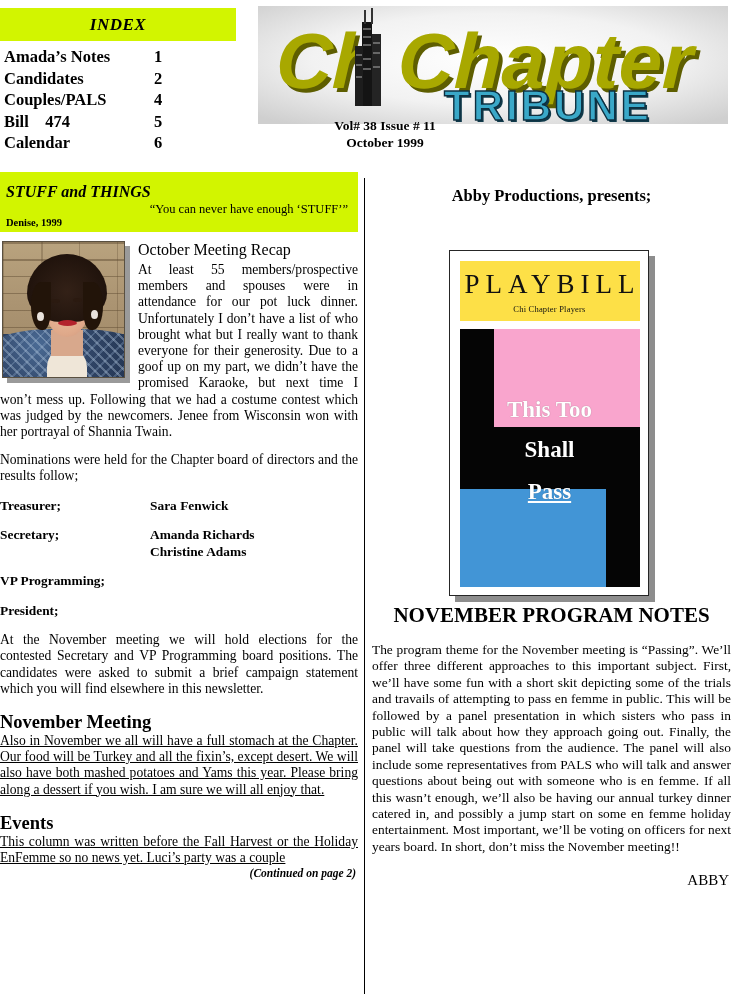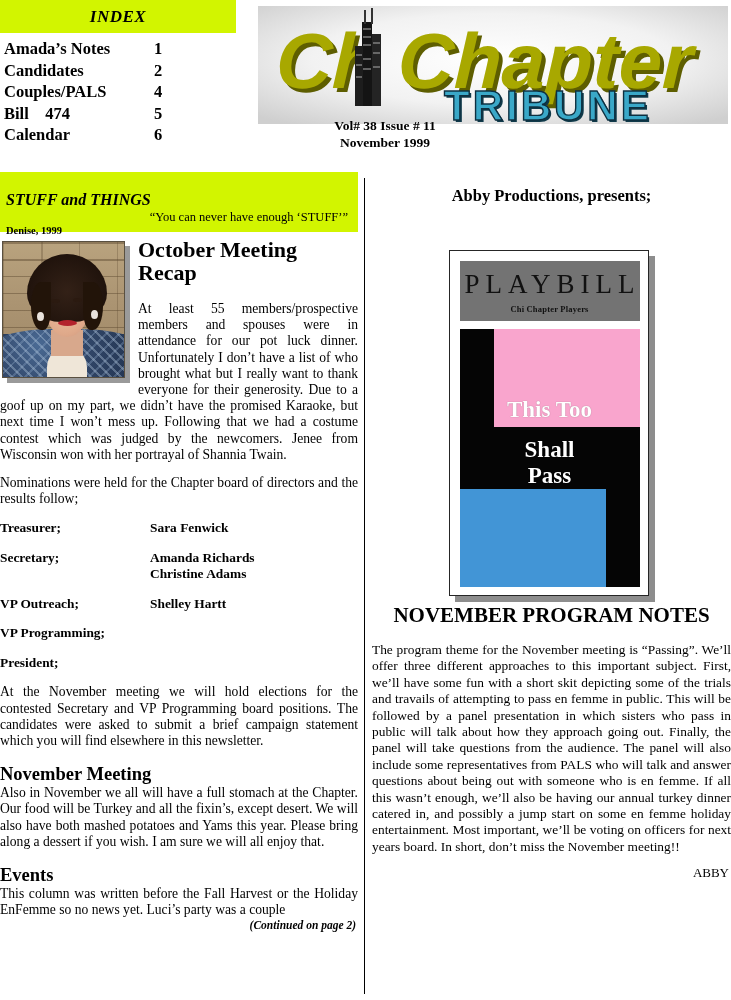--- a/index.html
+++ b/index.html
@@ -14,21 +14,21 @@
     position: relative;
   }
 
   .page { position: relative; width: 731px; height: 1000px; }
 
   
   .topband { position: relative; height: 172px; }
 
   
   .index-box {
-    position: absolute; left: 0; top: 0; width: 236px; font-family: Liberation Serif, serif;
+    position: absolute; left: 0; top: 8px; width: 236px; font-family: Liberation Serif, serif;
   }
   .index-header {
     background: #d2f500;
     height: 33px;
     display: flex; align-items: center; justify-content: center;
     font-style: italic; font-weight: bold; font-size: 17px;
     letter-spacing: 0.5px;
   }
   .index-list { padding: 5px 0 0 4px; }
   .index-row {
@@ -65,21 +65,21 @@
   }
   .col-right {
     position: absolute; left: 372px; top: 0; width: 359px; height: 828px;
     overflow: hidden;
   }
 
   
   .quote-box {
     background: #d2f500;
     width: 358px; height: 60px;
-    padding: 18px 8px 4px 6px;
+    padding: 10px 8px 4px 6px;
     position: relative;
   }
   .quote-title {
     font-style: italic; font-weight: bold; font-size: 16px;
     line-height: 19px;
   }
   .quote-text {
     text-align: right; font-size: 12.5px; line-height: 15px;
     padding-right: 2px; margin-top: 1px;
   }
@@ -159,38 +159,38 @@
   .ph-eye.r { left: 70px; top: 56px; }
   .ph-lips {
     position: absolute; left: 55px; top: 78px; width: 19px; height: 6px;
     background: #b3232d; border-radius: 50%;
   }
   .ph-ear { position: absolute; width: 7px; height: 9px; background: #e8e2dc; border-radius: 50%; }
   .ph-ear.l { left: 34px; top: 70px; }
   .ph-ear.r { left: 88px; top: 68px; }
 
   .recap-h {
-    font-weight: bold; font-size: 22px; line-height: 23px;
-    margin-bottom: 17px;
+    font-weight: normal; font-size: 16px; line-height: 23px;
+    margin-bottom: 1px;
   }
   .body-just {
     text-align: justify; font-size: 13.6px; line-height: 16.2px;
   }
   .clearer { clear: both; }
 
   .para { text-align: justify; font-size: 13.6px; line-height: 16.2px; margin-top: 12px; }
 
   
   .officers { margin-top: 13px; }
   .off-row { display: flex; font-weight: bold; font-size: 13.4px; line-height: 16.5px; margin-bottom: 13px; }
   .off-role { width: 150px; flex: 0 0 150px; }
   .off-names { flex: 1; }
 
   .sec-h { font-weight: bold; font-size: 18.5px; line-height: 22px; margin-top: 14px; }
-  .sec-h + .para { margin-top: 0px; }
+  .sec-h + .para { margin-top: 0px; text-decoration: underline; }
 
   .continued {
     text-align: right; font-style: italic; font-weight: bold;
     font-size: 11.5px; line-height: 14px; padding-right: 2px; margin-top: 0px;
   }
 
   
   .presents {
     text-align: center; font-weight: bold; font-size: 16.5px;
     line-height: 20px; padding-top: 14px;
@@ -201,30 +201,30 @@
   .poster-shadow {
     position: absolute; left: 6px; top: 6px; width: 200px; height: 346px;
     background: #8d8d8d;
   }
   .poster {
     position: absolute; left: 0; top: 0; width: 200px; height: 346px;
     background: #ffffff; border: 1px solid #262626; overflow: hidden;
   }
   .pb-header {
     position: absolute; left: 10px; top: 10px; width: 180px; height: 60px;
-    background: #737373;
+    background: #fde047;
     display: flex; flex-direction: column; align-items: center; justify-content: center;
   }
   .pb-word {
     font-size: 27px; letter-spacing: 6px; font-weight: normal;
     font-family: "Liberation Serif", "DejaVu Serif", serif;
     color: #111111; line-height: 30px; padding-left: 6px;
   }
   .pb-sub {
-    font-size: 8.5px; font-weight: bold; letter-spacing: 0.2px;
+    font-size: 8.5px; font-weight: normal; letter-spacing: 0.2px;
     color: #111111; margin-top: 5px;
   }
   .pb-black {
     position: absolute; left: 10px; top: 78px; width: 180px; height: 258px;
     background: #050505;
   }
   .pb-pink {
     position: absolute; left: 44px; top: 78px; width: 146px; height: 98px;
     background: #f9a5cd;
   }
@@ -233,33 +233,33 @@
     background: #4295d6;
   }
   .pb-line {
     position: absolute; width: 180px; left: 10px;
     color: #ffffff; font-weight: bold; text-align: center;
     font-size: 23px; line-height: 26px;
     text-shadow: 0 0 1px rgba(0,0,0,0.4);
   }
   .pb-l1 { top: 146px; }
   .pb-l2 { top: 186px; }
-  .pb-l3 { top: 212px; }
+  .pb-l3 { top: 228px; text-decoration: underline; }
 
   .np-title {
     text-align: center; font-weight: bold; font-size: 21px;
     line-height: 26px; 
   }
   .np-body {
     text-align: justify; font-size: 13.4px; line-height: 16.4px;
     margin-top: 14px;
   }
   .np-sig {
-    text-align: right; font-size: 13px; line-height: 16.4px;
-    margin-top: 10px; padding-right: 2px;
+    text-align: right; font-size: 15px; line-height: 16.4px;
+    margin-top: 17px; padding-right: 2px;
   }
 </style>
 </head>
 <body>
 
 <div class="page">
 
   <div class="topband">
 
     <div class="index-box">
@@ -327,21 +327,21 @@
           </g>
         </g>
 
         <g font-family="Liberation Sans, DejaVu Sans, sans-serif" font-weight="bold" font-size="42" letter-spacing="3">
           <text x="188" y="116" fill="#103a4a">TRIBUNE</text>
           <text x="186" y="114" fill="#3aa8c8" stroke="#0d2f40" stroke-width="1.4">TRIBUNE</text>
         </g>
       </svg>
       <div class="mast-meta">
         <div>Vol# 38     Issue # 11</div>
-        <div>November 1999</div>
+        <div>October 1999</div>
       </div>
     </div>
   </div>
 
   <div class="columns">
     <div class="col-divider"></div>
 
     <div class="col-left">
 
       <div class="quote-box">
@@ -380,24 +380,20 @@
         <div class="off-row">
           <span class="off-role">Treasurer;</span>
           <span class="off-names" style="white-space:pre-line">Sara Fenwick</span>
         </div>
         <div class="off-row">
           <span class="off-role">Secretary;</span>
           <span class="off-names" style="white-space:pre-line">Amanda Richards
 Christine Adams</span>
         </div>
         <div class="off-row">
-          <span class="off-role">VP Outreach;</span>
-          <span class="off-names" style="white-space:pre-line">Shelley Hartt</span>
-        </div>
-        <div class="off-row">
           <span class="off-role">VP Programming;</span>
         </div>
         <div class="off-row">
           <span class="off-role">President;</span>
         </div>
       </div>
 
       <div class="para" style="margin-top:4px">At the November meeting we will hold elections for the contested Secretary and VP Programming board positions. The candidates were asked to submit a brief campaign statement which you will find elsewhere in this newsletter.</div>
 
       <div class="sec-h">November Meeting</div>

